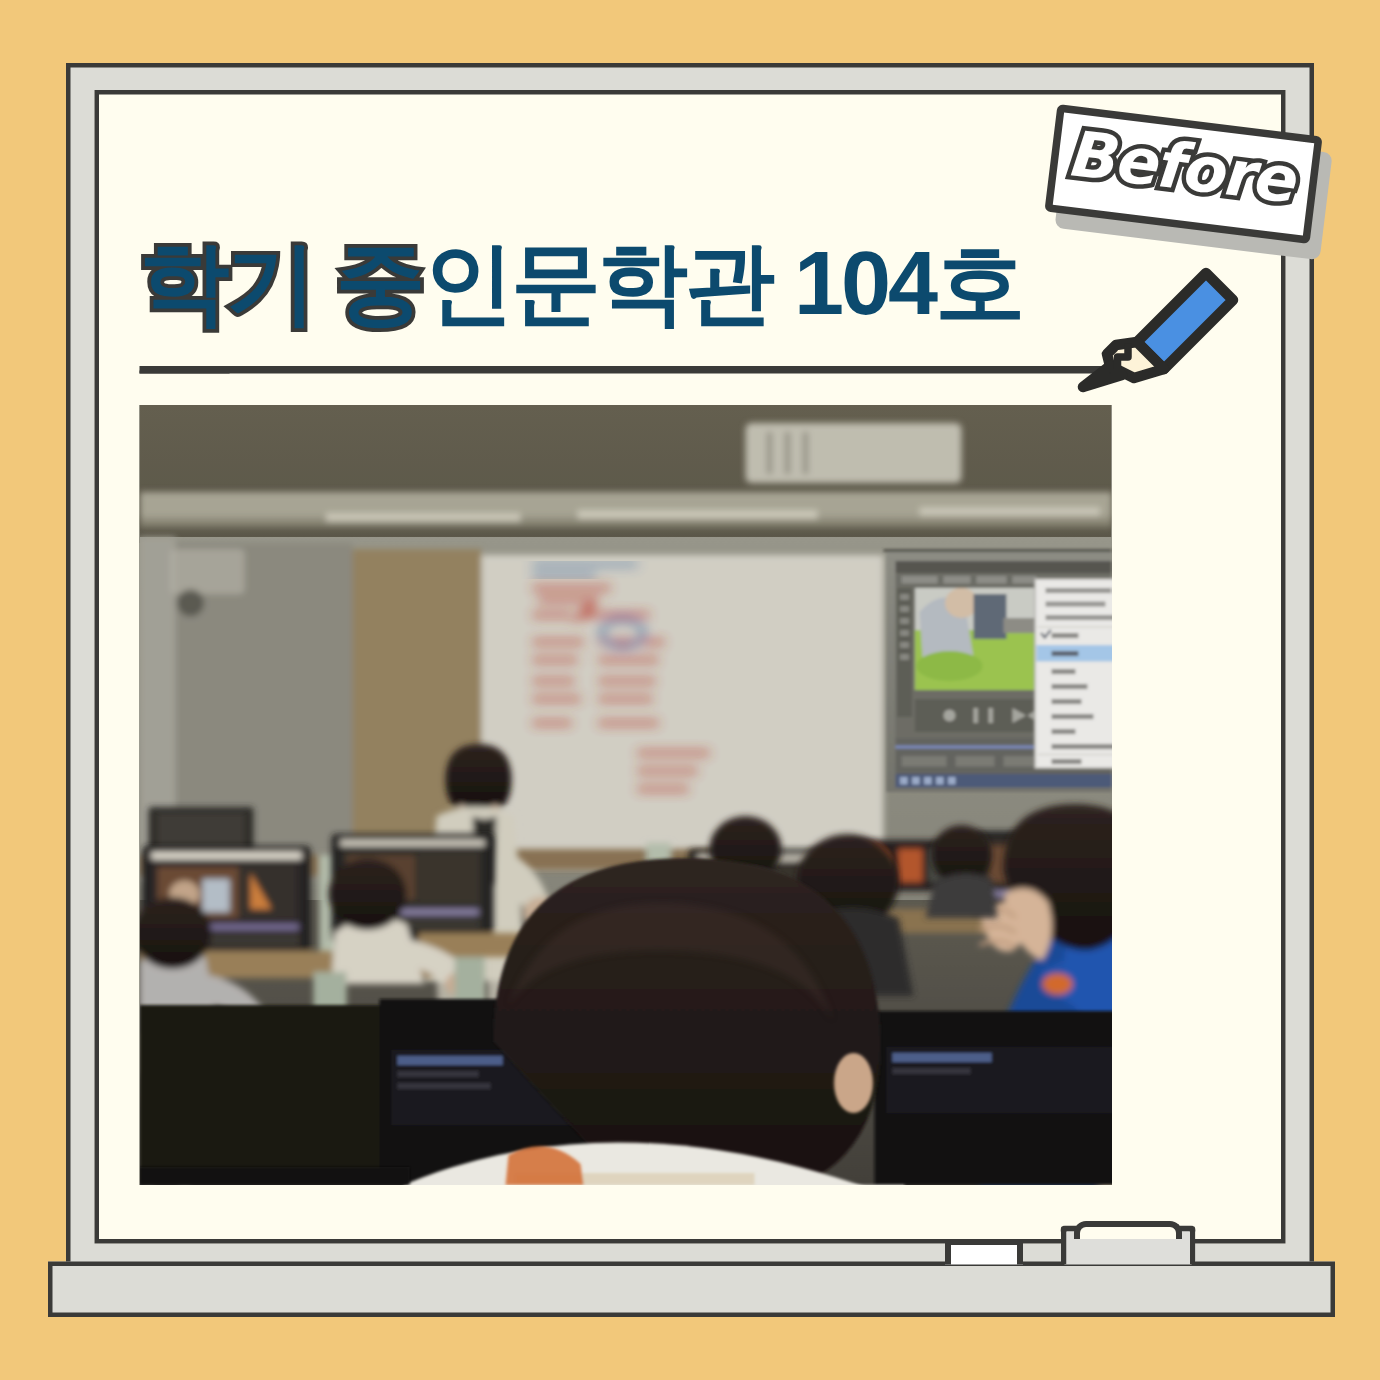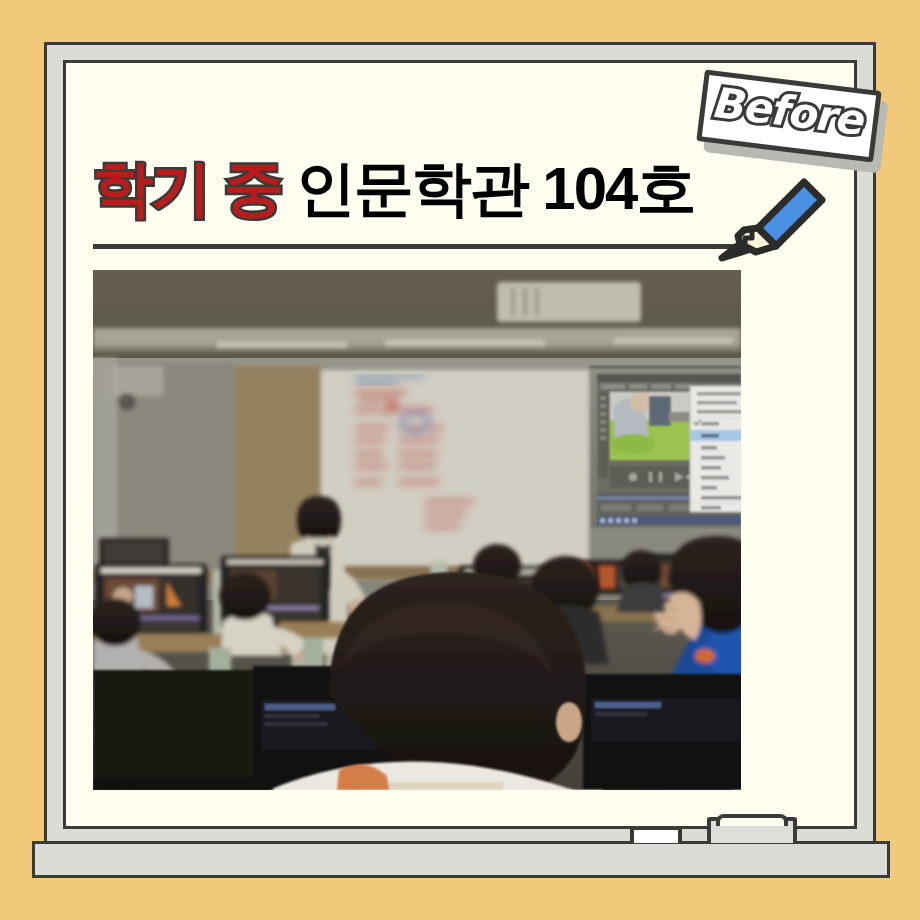--- a/index.html
+++ b/index.html
@@ -80,26 +80,26 @@
     white-space: nowrap;
   }
   .title-text {
     font-family: "Liberation Sans", "DejaVu Sans", sans-serif;
     font-size: 60px;
     font-weight: bold;
     letter-spacing: -2px;
     line-height: 1;
   }
   .title-outline {
-    color: #b91c1c;
+    color: #0c4a6e;
     -webkit-text-stroke: 5px #3a3a38;
     paint-order: stroke fill;
-    margin-right: 14px;
-  }
-  .title-solid { color: #000000; }
+    margin-right: 1px;
+  }
+  .title-solid { color: #0c4a6e; }
 
   .title-rule {
     position: absolute;
     left: 93px; top: 244px;
     width: 648px; height: 0;
     border-top: 5px solid #3a3a38;
   }
   .title-rule::after {
     content: "";
     position: absolute;

